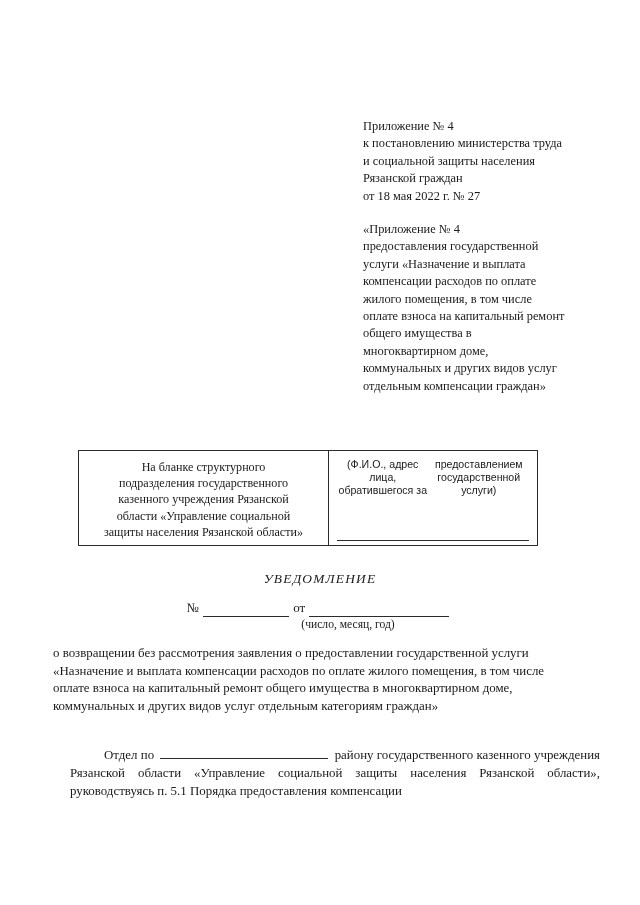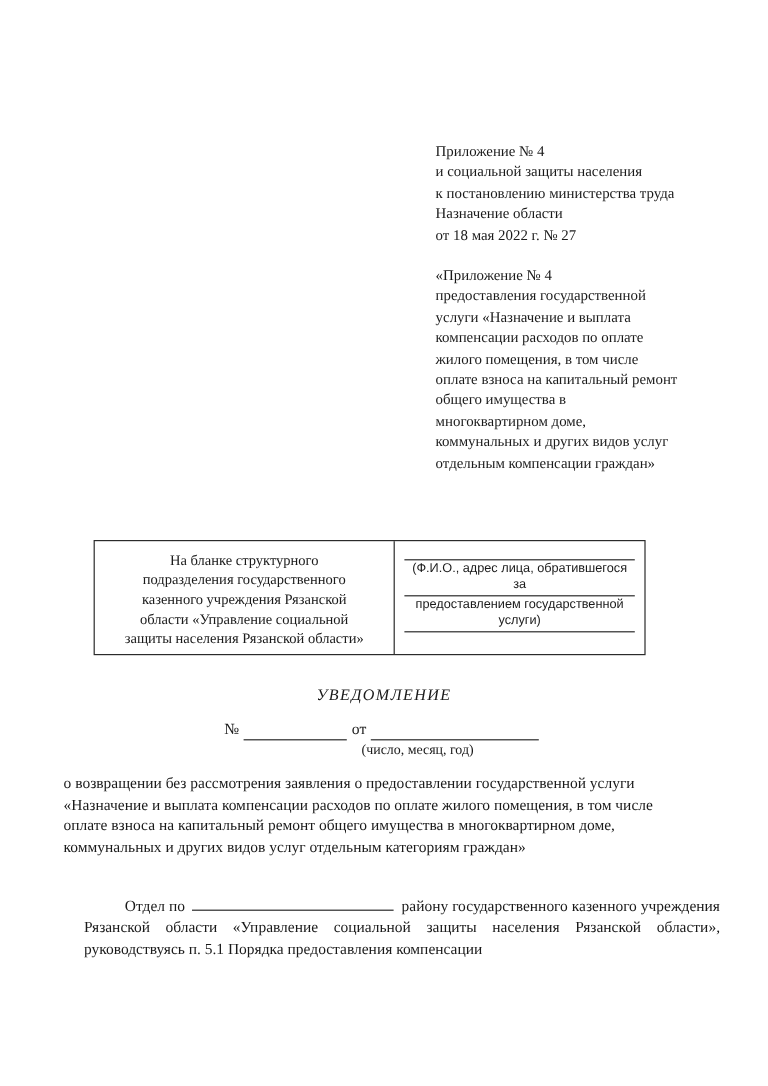--- a/index.html
+++ b/index.html
@@ -64,21 +64,21 @@
     font-size: 12.1px;
     line-height: 16.2px;
     text-align: center;
   }
   .cell-left .line { display: block; }
   .cell-right {
     flex: 1;
     box-sizing: border-box;
     padding: 6px 8px 4px 8px;
     display: flex;
-    flex-direction: column;
+    flex-direction: row;
     justify-content: flex-start;
   }
   .fill-row {
     border-bottom: 1px solid #2b2b2b;
     height: 9px;
   }
   .fill-caption {
     font-size: 10.6px;
     text-align: center;
     line-height: 13px;
@@ -164,23 +164,23 @@
   }
 </style>
 </head>
 <body>
 
 <div class="page">
 
 
   <div class="header-block" id="appendix-ref-block">
     <span class="line">Приложение № 4</span>
+    <span class="line">к постановлению министерства труда</span>
     <span class="line">и социальной защиты населения</span>
-    <span class="line">к постановлению министерства труда</span>
-    <span class="line">Назначение области</span>
+    <span class="line">Рязанской граждан</span>
     <span class="line">от 18 мая 2022 г. № 27</span>
   </div>
 
   <div class="header-block" id="regulation-ref-block">
     <span class="line">«Приложение № 4</span>
     <span class="line">предоставления государственной</span>
     <span class="line">услуги «Назначение и выплата</span>
     <span class="line">компенсации расходов по оплате</span>
     <span class="line">жилого помещения, в том числе</span>
     <span class="line">оплате взноса на капитальный ремонт</span>

